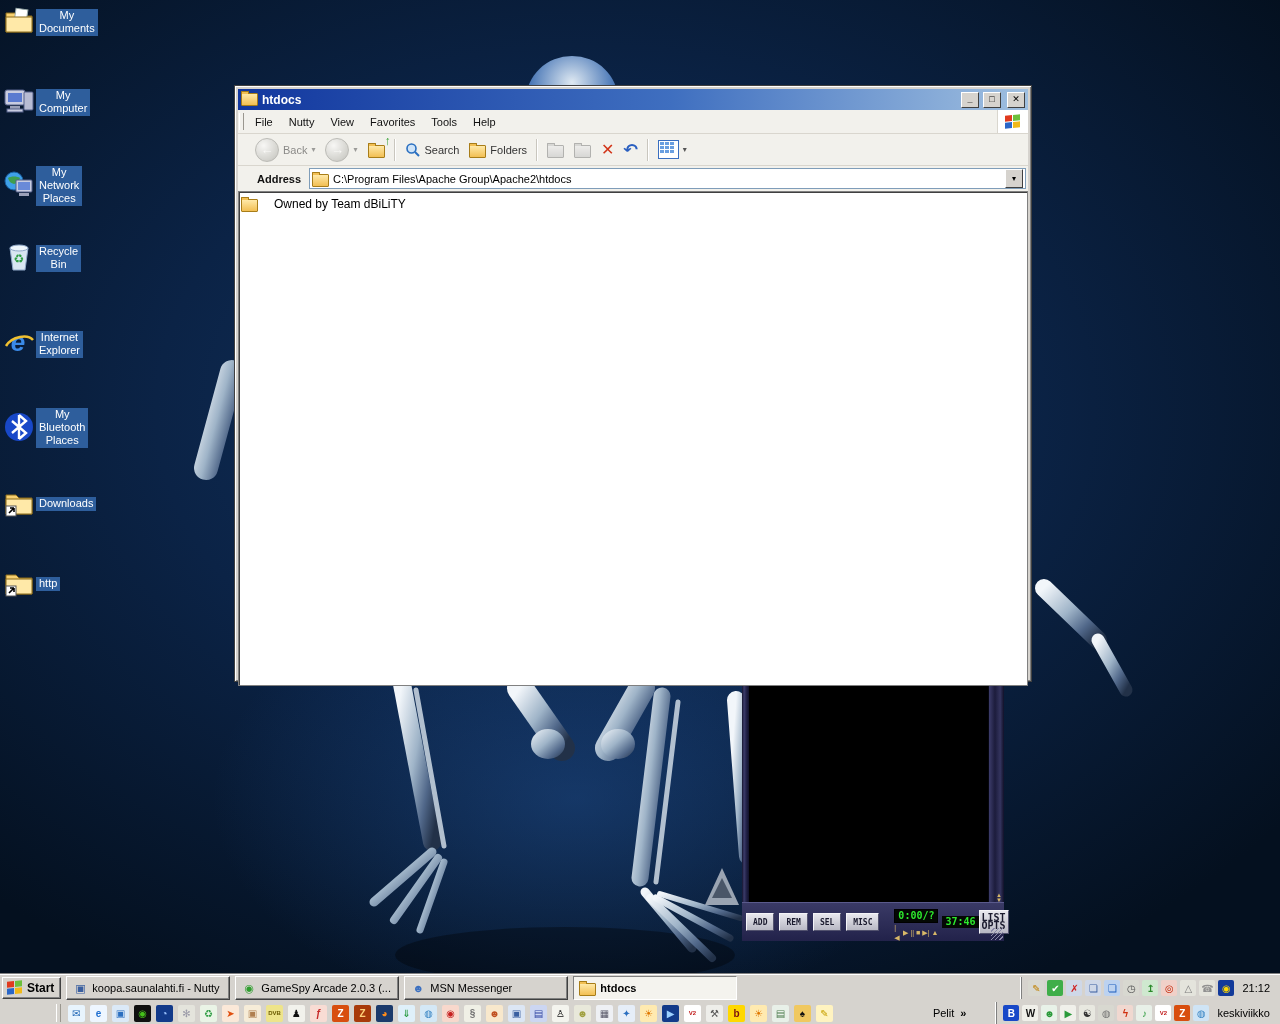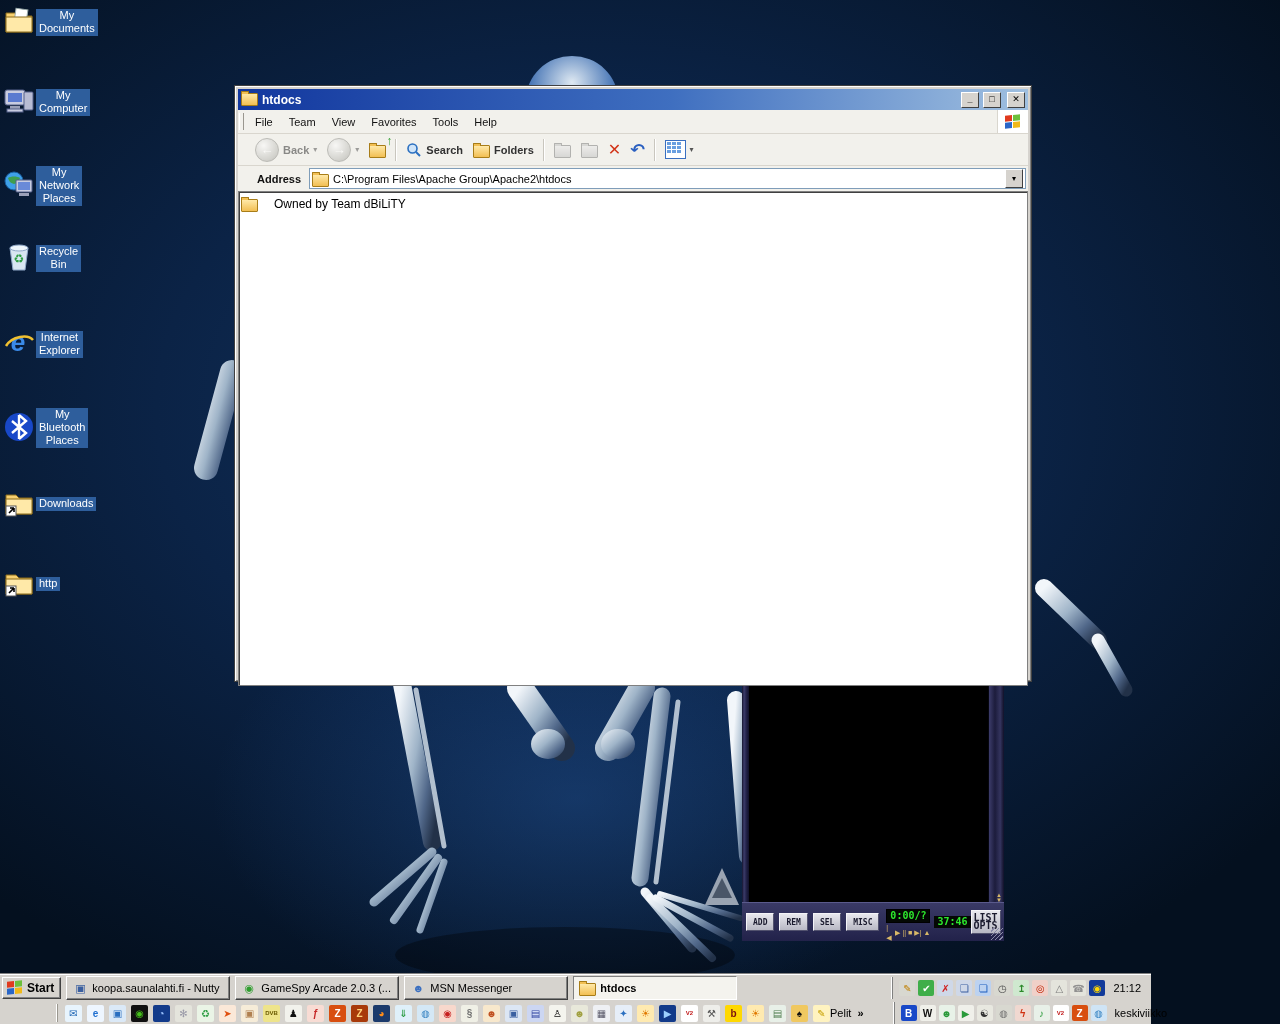--- a/index.html
+++ b/index.html
@@ -54,47 +54,47 @@
   
   #playlist{position:absolute;left:742px;top:683px;width:262px;height:258px;background:#20204a;display:flex;flex-direction:column;}
   #pl-mid{flex:1;display:flex;}
   .pl-strip{background:linear-gradient(90deg,#14142e,#3c3c6a 30%,#23234a 60%,#101028);}
   #pl-left{width:7px;}
   #pl-right{width:15px;border-left:1px solid #06060f;background:linear-gradient(90deg,#3c3c6a,#1c1c3c 40%,#34345e 75%,#101028);}
   #pl-black{flex:1;background:#000;}
   #pl-bottom{height:38px;background:linear-gradient(#3a3a66,#22224a);border-top:1px solid #5a5a8c;display:flex;align-items:center;padding:0 4px;position:relative;}
   .plbtn{width:33px;height:18px;margin-right:5px;background:linear-gradient(#e8e8ee,#b8b8c4);border:1px solid;border-color:#f4f4f8 #52526e #52526e #f4f4f8;
     font-size:8px;font-weight:bold;color:#1a1a2e;display:flex;align-items:center;justify-content:center;font-family:"DejaVu Sans Mono",monospace;}
-  #pl-timebox{width:96px;height:26px;margin-left:2px;display:flex;flex-direction:column;justify-content:space-between;}
+  #pl-timebox{width:96px;height:26px;margin-left:10px;display:flex;flex-direction:column;justify-content:space-between;}
   #pl-time{background:#040804;border:1px solid #000;color:#2de82d;font-family:"DejaVu Sans Mono",monospace;font-size:10px;font-weight:bold;padding:0 3px;height:12px;line-height:12px;}
   #pl-transport{display:flex;align-items:center;gap:2px;}
   #pl-transport span{color:#d8b868;font-size:7px;line-height:10px;}
   #pl-total{background:#040804;color:#2de82d;font-family:"DejaVu Sans Mono",monospace;font-size:10px;font-weight:bold;padding:0 3px;height:12px;line-height:12px;margin-left:4px;}
   #pl-listopts{margin-left:auto;width:30px;height:24px;background:linear-gradient(#e8e8ee,#b8b8c4);border:1px solid;border-color:#f4f4f8 #52526e #52526e #f4f4f8;
     font-size:10px;font-weight:bold;color:#1a1a2e;display:flex;flex-direction:column;align-items:center;justify-content:center;line-height:8px;font-family:"DejaVu Sans Mono",monospace;}
   #pl-scrollarrows{position:absolute;right:2px;top:-10px;display:flex;flex-direction:column;color:#d8b868;font-size:6px;line-height:5px;}
   #pl-grip{position:absolute;right:1px;bottom:1px;width:12px;height:12px;
     background:repeating-linear-gradient(135deg,transparent 0 2px,#8a8aa8 2px 3px);}
   
-  #taskbar{position:absolute;left:0;bottom:0;width:1151px;height:49px;background:#d6d3ce;border-top:1px solid #fff;box-shadow:0 -1px 0 #808080;}
+  #taskbar{position:absolute;left:0;bottom:0;width:1280px;height:49px;background:#d6d3ce;border-top:1px solid #fff;box-shadow:0 -1px 0 #808080;}
   .tb-row{height:24px;display:flex;align-items:center;padding:1px 2px 0;}
   #startbtn{height:22px;display:flex;align-items:center;gap:4px;padding:0 6px 0 4px;background:#d6d3ce;
     border:1px solid;border-color:#fff #404040 #404040 #fff;box-shadow:inset -1px -1px 0 #808080;font-weight:bold;font-size:12px;color:#000;}
   .task{width:152px;height:22px;margin-left:5px;display:flex;align-items:center;gap:4px;padding:0 5px;background:#d6d3ce;
     border:1px solid;border-color:#fff #404040 #404040 #fff;box-shadow:inset -1px -1px 0 #808080;color:#000;overflow:hidden;white-space:nowrap;}
   .task.active{background:#f4f3ee;border-color:#808080 #fff #fff #808080;box-shadow:none;font-weight:bold;}
   .task .ticon{width:16px;height:16px;flex:0 0 auto;display:flex;align-items:center;justify-content:center;font-size:11px;}
   .traygrp{margin-left:auto;display:flex;align-items:center;gap:3px;padding:0 8px 0 6px;border-left:1px solid #808080;box-shadow:-1px 0 0 #fff;height:22px;}
   .sicon{width:16px;height:16px;border-radius:2px;display:flex;align-items:center;justify-content:center;font-weight:bold;overflow:hidden;flex:0 0 auto;}
   .clk{margin-left:5px;color:#000;}
   .qlwrap{display:flex;align-items:center;gap:5px;margin-left:4px;}
   .pelit{margin-left:auto;margin-right:12px;display:flex;align-items:center;gap:6px;color:#000;}
   .chev{font-weight:bold;}
   
-  .tlabel{color:#333;font-weight:bold;}
+  .tlabel{color:#333;}
   .disabled{opacity:.55;}
   .redx{color:#d23418;font-weight:bold;font-size:16px;line-height:1;}
   .undo{color:#2a5fc0;font-weight:bold;font-size:16px;line-height:1;transform:scaleX(1.1);}
   .uparrow{color:#2f9e2f;font-weight:bold;font-size:12px;position:absolute;right:-2px;top:-6px;}
 </style>
 </head>
 <body>
 
 <div id="desktop">
   <svg id="skeleton" width="1280" height="1024" viewBox="0 0 1280 1024">
@@ -274,21 +274,21 @@
     <span class="ttl">htdocs</span>
     <span class="cbtn">_</span>
     <span class="cbtn">□</span>
     <span class="cbtn" style="margin-left:2px">✕</span>
   </div>
   <div class="menubar">
     <span class="grip"></span>
     <span style="display:flex">
 
     <span class="mi">File</span>
-        <span class="mi">Team</span>
+        <span class="mi">Nutty</span>
         <span class="mi">View</span>
         <span class="mi">Favorites</span>
         <span class="mi">Tools</span>
         <span class="mi">Help</span>
       </span>
     <span class="winlogo">
         <span class="flag">
           <i></i>
           <i></i>
           <i></i>

